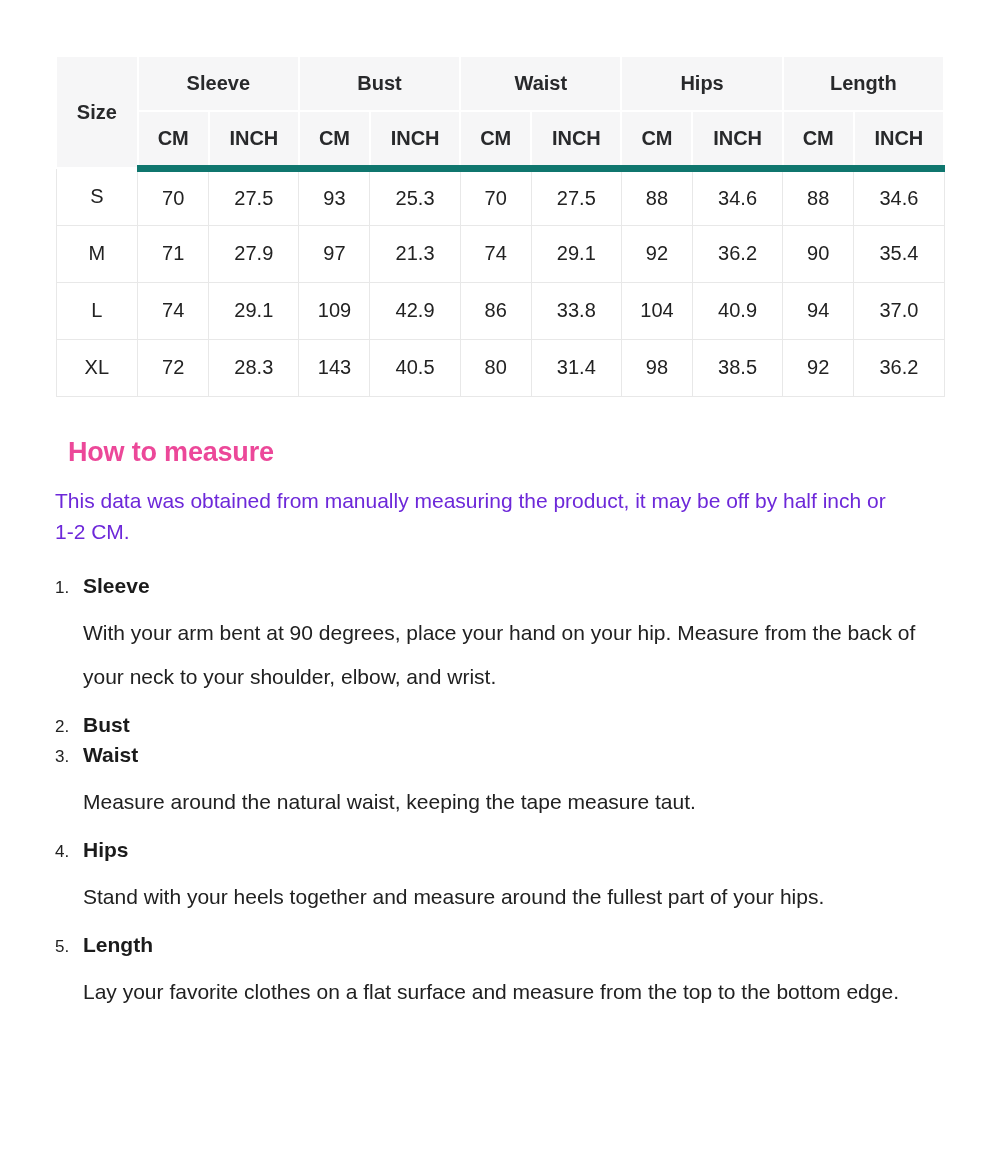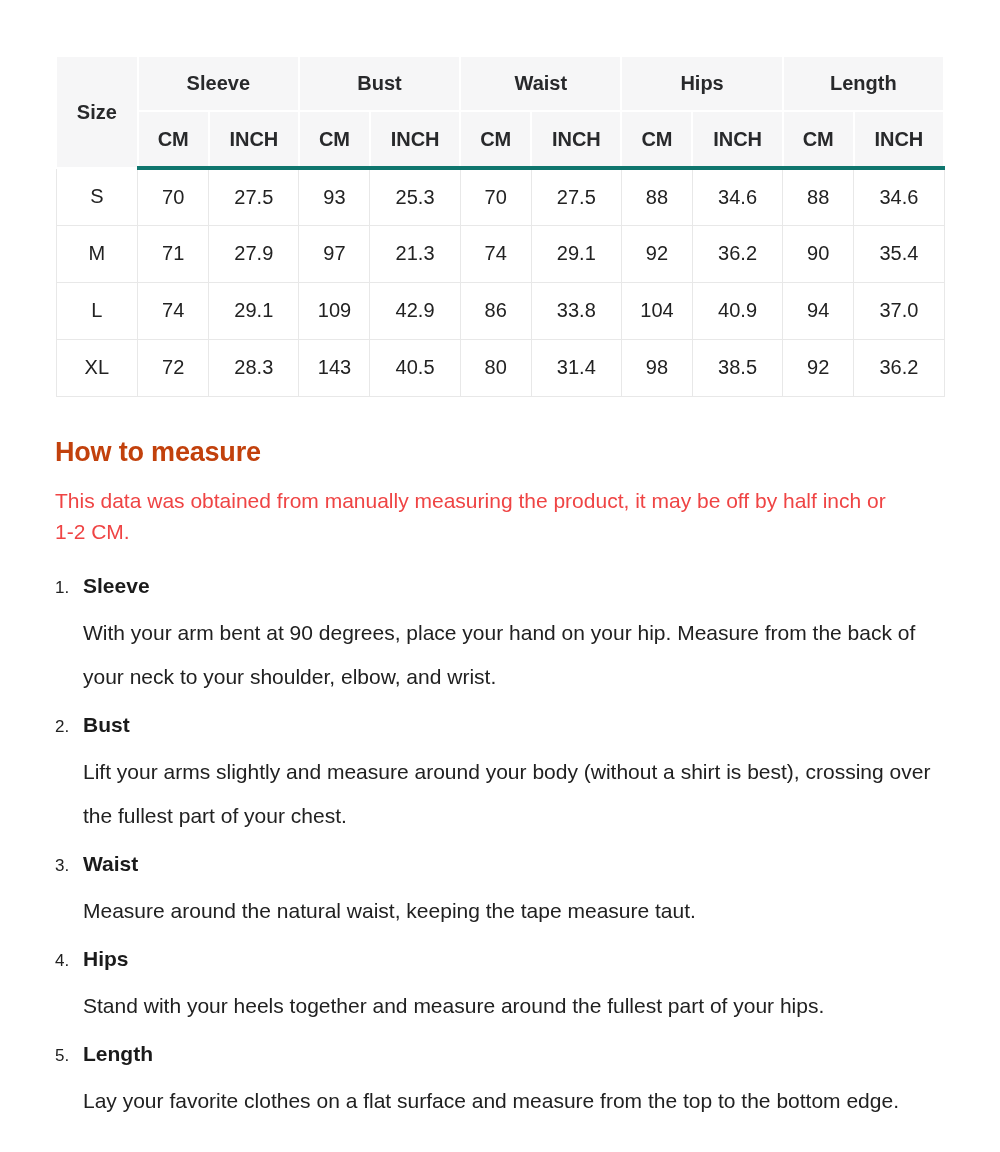--- a/index.html
+++ b/index.html
@@ -23,49 +23,50 @@
     background: #f6f6f7;
     border: 2px solid #ffffff;
     font-weight: 700;
     font-size: 20px;
     text-align: center;
     color: #28292b;
   }
   .size-table thead tr.group-row th { height: 55px; }
   .size-table thead tr.unit-row th {
     height: 57px;
-    border-bottom: 4px solid #0f766e;
+    border-bottom: 7px solid #0f766e;
   }
   .size-table td {
     border: 1px solid #e8e8e8;
     background: #ffffff;
     text-align: center;
     font-size: 20px;
     height: 57px;
     color: #222222;
   }
   col.c-size { width: 9.2%; }
   col.c-cm   { width: 8.0%; }
   col.c-inch { width: 10.16%; }
 
   
   h2.htm-title {
     margin-top: 38px;
     font-size: 27px;
     font-weight: 700;
     line-height: 34px;
-    color: #c2410c;
+    color: #ec4899;
     letter-spacing: -0.2px;
+    margin-left: 13px;
   }
   p.intro {
     margin-top: 16px;
     font-size: 21px;
     line-height: 31px;
     max-width: 852px;
-    color: #ef4444;
+    color: #6d28d9;
   }
   ol.steps {
     list-style: none;
     margin-top: 24px;
   }
   li.step {
     display: flex;
     align-items: baseline;
   }
   .step-num {
@@ -195,21 +196,20 @@
       <span class="step-num">1.</span>
       <div class="step-body">
         <div class="step-title">Sleeve</div>
         <p class="step-desc">With your arm bent at 90 degrees, place your hand on your hip. Measure from the back of your neck to your shoulder, elbow, and wrist.</p>
       </div>
     </li>
     <li class="step">
       <span class="step-num">2.</span>
       <div class="step-body">
         <div class="step-title">Bust</div>
-        <p class="step-desc">Lift your arms slightly and measure around your body (without a shirt is best), crossing over the fullest part of your chest.</p>
       </div>
     </li>
     <li class="step">
       <span class="step-num">3.</span>
       <div class="step-body">
         <div class="step-title">Waist</div>
         <p class="step-desc">Measure around the natural waist, keeping the tape measure taut.</p>
       </div>
     </li>
     <li class="step">

